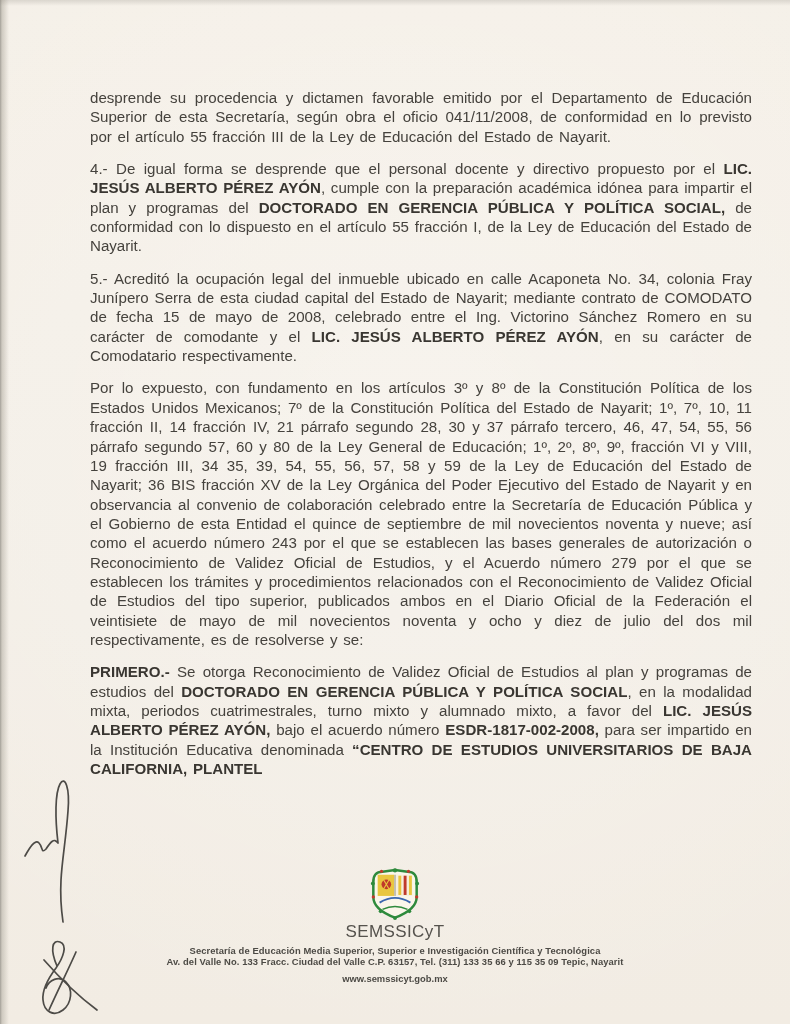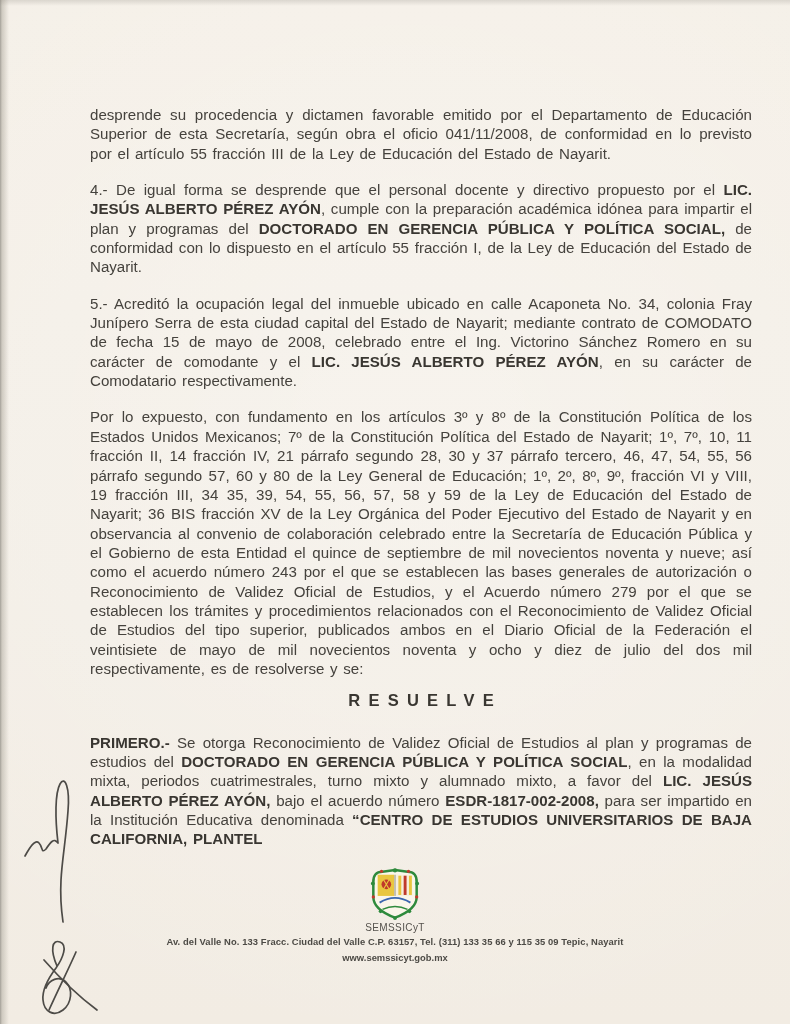--- a/index.html
+++ b/index.html
@@ -21,48 +21,47 @@
   }
   .edge-top{
     position:absolute;left:0;right:0;top:0;height:6px;
     background:linear-gradient(180deg,rgba(140,136,127,.25),rgba(0,0,0,0));
   }
   .content{
     position:absolute;left:90px;top:88px;width:662px;
     color:#45423d;font-size:15.1px;line-height:19.35px;
     text-align:justify;word-spacing:1.5px;
   }
-  .content p{margin:17px 0 13px 0;}
+  .content p{margin:0 0 13px 0;}
   .b{font-weight:700;color:#393631;}
   .heading{
     text-align:center;font-weight:700;font-size:16.5px;color:#393631;
     letter-spacing:.5em;text-indent:.5em;margin:5px 0 22px 0;word-spacing:0;
   }
   .footer{
     position:absolute;left:0;right:0;top:868px;text-align:center;color:#4c4945;
   }
   .logo{display:block;margin:0 auto 2px auto;}
-  .org-abbrev{font-size:10px;color:#55524d;letter-spacing:.4px;margin:1px 0 3px 0;}
+  .org-abbrev{font-size:17px;color:#55524d;letter-spacing:.4px;margin:1px 0 3px 0;}
   .fline{font-size:9.4px;font-weight:700;line-height:11.4px;color:#4c4a45;letter-spacing:.1px;}
   .website{font-size:9.4px;font-weight:700;display:inline-block;margin-top:1px;color:#4c4a45;}
   .signatures{position:absolute;left:0;top:756px;}
 </style>
 </head>
 <body>
 
 <div class="page">
   <div class="edge-left"></div>
   <div class="edge-top"></div>
 
   <div class="content">
     <p><span>desprende su procedencia y dictamen favorable emitido por el Departamento de Educación Superior de esta Secretaría, según obra el oficio 041/11/2008, de conformidad en lo previsto por el artículo 55 fracción III de la Ley de Educación del Estado de Nayarit.</span></p>
     <p><span>4.- De igual forma se desprende que el personal docente y directivo propuesto por el </span><span class="b">LIC. JESÚS ALBERTO PÉREZ AYÓN</span><span>, cumple con la preparación académica idónea para impartir el plan y programas del </span><span class="b">DOCTORADO EN GERENCIA PÚBLICA Y POLÍTICA SOCIAL,</span><span> de conformidad con lo dispuesto en el artículo 55 fracción I, de la Ley de Educación del Estado de Nayarit.</span></p>
     <p><span>5.- Acreditó la ocupación legal del inmueble ubicado en calle Acaponeta No. 34, colonia Fray Junípero Serra de esta ciudad capital del Estado de Nayarit; mediante contrato de COMODATO de fecha 15 de mayo de 2008, celebrado entre el Ing. Victorino Sánchez Romero en su carácter de comodante y el </span><span class="b">LIC. JESÚS ALBERTO PÉREZ AYÓN</span><span>, en su carácter de Comodatario respectivamente.</span></p>
     <p><span>Por lo expuesto, con fundamento en los artículos 3º y 8º de la Constitución Política de los Estados Unidos Mexicanos; 7º de la Constitución Política del Estado de Nayarit; 1º, 7º, 10, 11 fracción II, 14 fracción IV, 21 párrafo segundo 28, 30 y 37 párrafo tercero, 46, 47, 54, 55, 56 párrafo segundo 57, 60 y 80 de la Ley General de Educación; 1º, 2º, 8º, 9º, fracción VI y VIII, 19 fracción III, 34 35, 39, 54, 55, 56, 57, 58 y 59 de la Ley de Educación del Estado de Nayarit; 36 BIS fracción XV de la Ley Orgánica del Poder Ejecutivo del Estado de Nayarit y en observancia al convenio de colaboración celebrado entre la Secretaría de Educación Pública y el Gobierno de esta Entidad el quince de septiembre de mil novecientos noventa y nueve; así como el acuerdo número 243 por el que se establecen las bases generales de autorización o Reconocimiento de Validez Oficial de Estudios, y el Acuerdo número 279 por el que se establecen los trámites y procedimientos relacionados con el Reconocimiento de Validez Oficial de Estudios del tipo superior, publicados ambos en el Diario Oficial de la Federación el veintisiete de mayo de mil novecientos noventa y ocho y diez de julio del dos mil respectivamente, es de resolverse y se:</span></p>
-    <div class="heading">RESUELVE</div>
     <p><span class="b">PRIMERO.-</span><span> Se otorga Reconocimiento de Validez Oficial de Estudios al plan y programas de estudios del </span><span class="b">DOCTORADO EN GERENCIA PÚBLICA Y POLÍTICA SOCIAL</span><span>, en la modalidad mixta, periodos cuatrimestrales, turno mixto y alumnado mixto, a favor del </span><span class="b">LIC. JESÚS ALBERTO PÉREZ AYÓN,</span><span> bajo el acuerdo número </span><span class="b">ESDR-1817-002-2008,</span><span> para ser impartido en la Institución Educativa denominada </span><span class="b">“CENTRO DE ESTUDIOS UNIVERSITARIOS DE BAJA CALIFORNIA, PLANTEL</span></p>
   </div>
 
   <svg class="signatures" width="110" height="268" viewBox="0 0 110 268">
     <g fill="none" stroke="#4d4b47" stroke-width="1.7" stroke-linecap="round" stroke-linejoin="round">
       <path d="M25 100 C30 91 35 83 39 87 C43 91 41 98 46 93 C50 87 54 81 58 87 C55 62 55 37 60 28 C65 19 70 32 68 55 C66 83 62 104 61 124 C60 142 61 152 63 166"></path>
       <path d="M57 210 C50 194 52 183 60 186 C68 189 63 202 56 212 C47 224 42 234 43 244 C44 256 54 261 63 254 C72 247 73 233 66 226 C59 219 49 224 46 232"></path>
       <path d="M76 196 C69 212 58 234 49 254"></path>
       <path d="M44 204 C58 220 78 240 97 254"></path>
     </g>
@@ -86,16 +85,17 @@
       <path d="M18 12 L24 22 M24 12 L18 22" stroke="#e9c63f" stroke-width="1.2"></path>
       <rect x="31" y="7" width="17" height="22" fill="#f6efdd"></rect>
       <rect x="33.5" y="8" width="3" height="20" fill="#e9c63f"></rect>
       <rect x="39" y="8" width="3" height="20" fill="#c0392b"></rect>
       <rect x="44.5" y="8" width="3" height="20" fill="#e9c63f"></rect>
       <path d="M14 36 Q30 26 46 36" fill="none" stroke="#3b66ae" stroke-width="2"></path>
       <path d="M17 43 Q30 37 43 43" fill="none" stroke="#2e8a3c" stroke-width="1.6"></path>
       <line x1="30" y1="7" x2="30" y2="29" stroke="#8a8578" stroke-width="1"></line>
     </svg>
     <div class="org-abbrev">SEMSSICyT</div>
+    <div class="fline">Secretaría de Educación Media Superior, Superior e Investigación Científica y Tecnológica</div>
     <div class="fline">Av. del Valle No. 133  Fracc. Ciudad del Valle C.P. 63157,  Tel. (311) 133 35 66 y 115 35 09 Tepic, Nayarit</div>
     <div><span class="website">www.semssicyt.gob.mx</span></div>
   </div>
 </div>
 
 </body></html>

